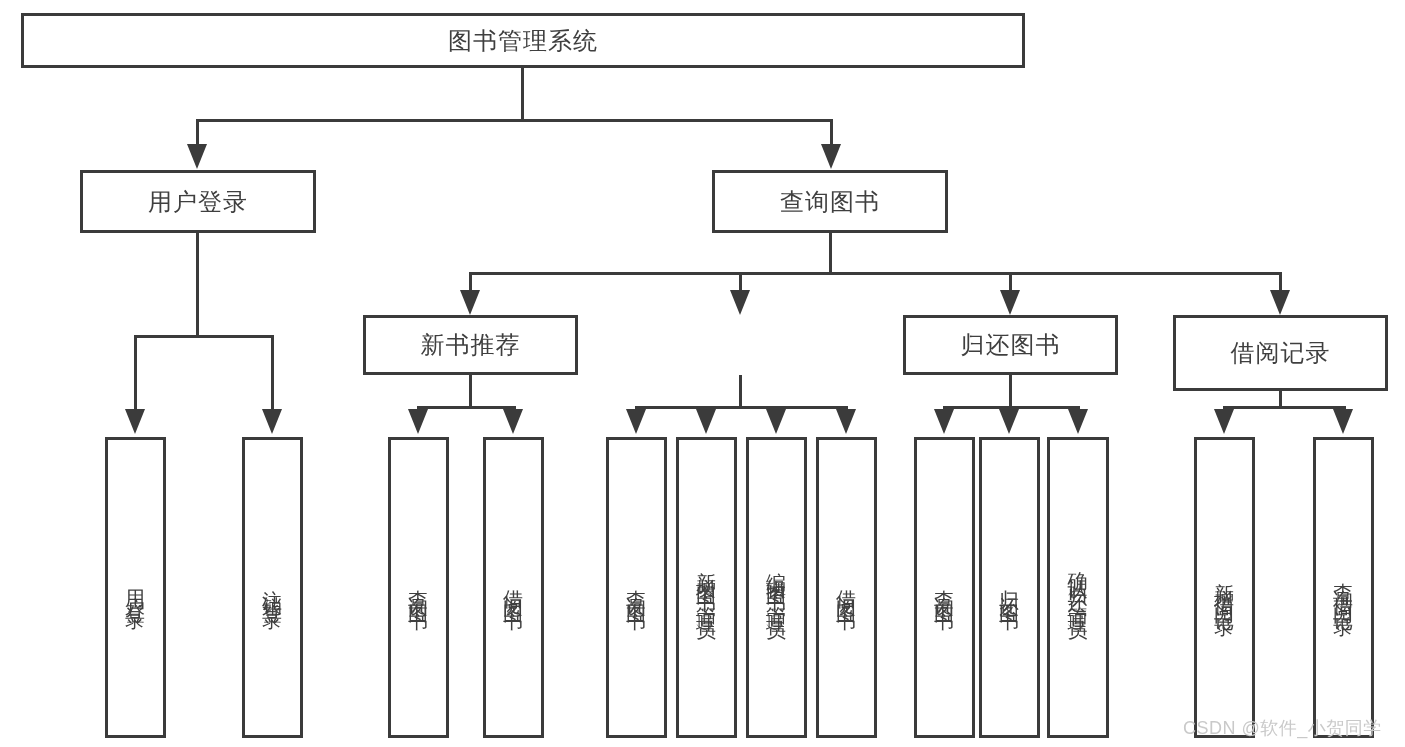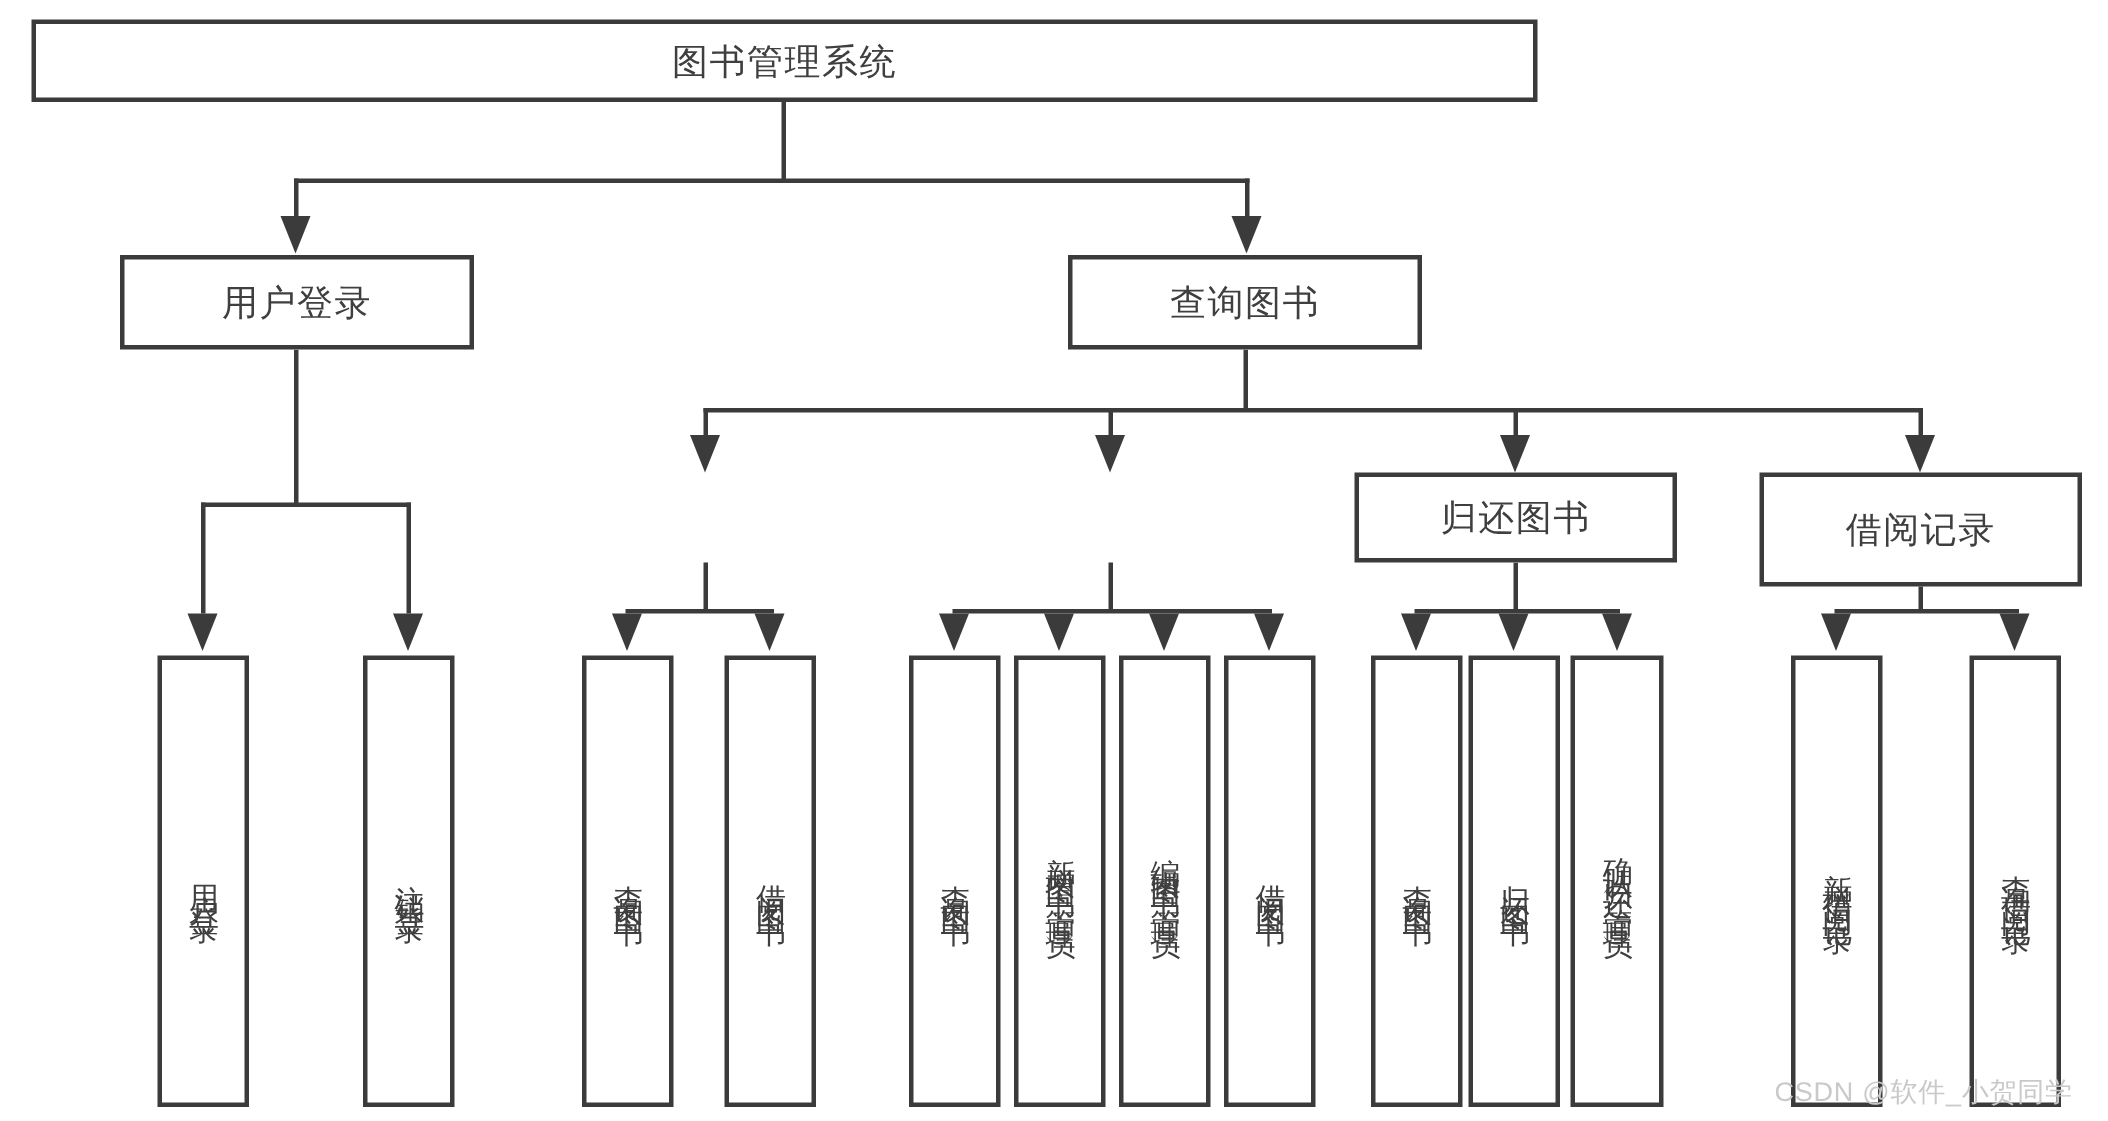--- a/index.html
+++ b/index.html
@@ -111,20 +111,23 @@
     <span class="hlabel">图书管理系统</span>
   </div>
 
   <div class="box" style="left:80px;top:170px;width:236px;height:63px;">
     <span class="hlabel">用户登录</span>
   </div>
   <div class="box" style="left:712px;top:170px;width:236px;height:63px;">
     <span class="hlabel">查询图书</span>
   </div>
 
+  <div class="box" style="left:363px;top:315px;width:215px;height:60px;">
+    <span class="hlabel">新书推荐</span>
+  </div>
   <div class="box" style="left:903px;top:315px;width:215px;height:60px;">
     <span class="hlabel">归还图书</span>
   </div>
   <div class="box" style="left:1173px;top:315px;width:215px;height:76px;">
     <span class="hlabel">借阅记录</span>
   </div>
 
   <div class="box" style="left:105px;top:437px;width:61px;height:301px;">
     <span class="vlabel">用户登录</span>
   </div>

